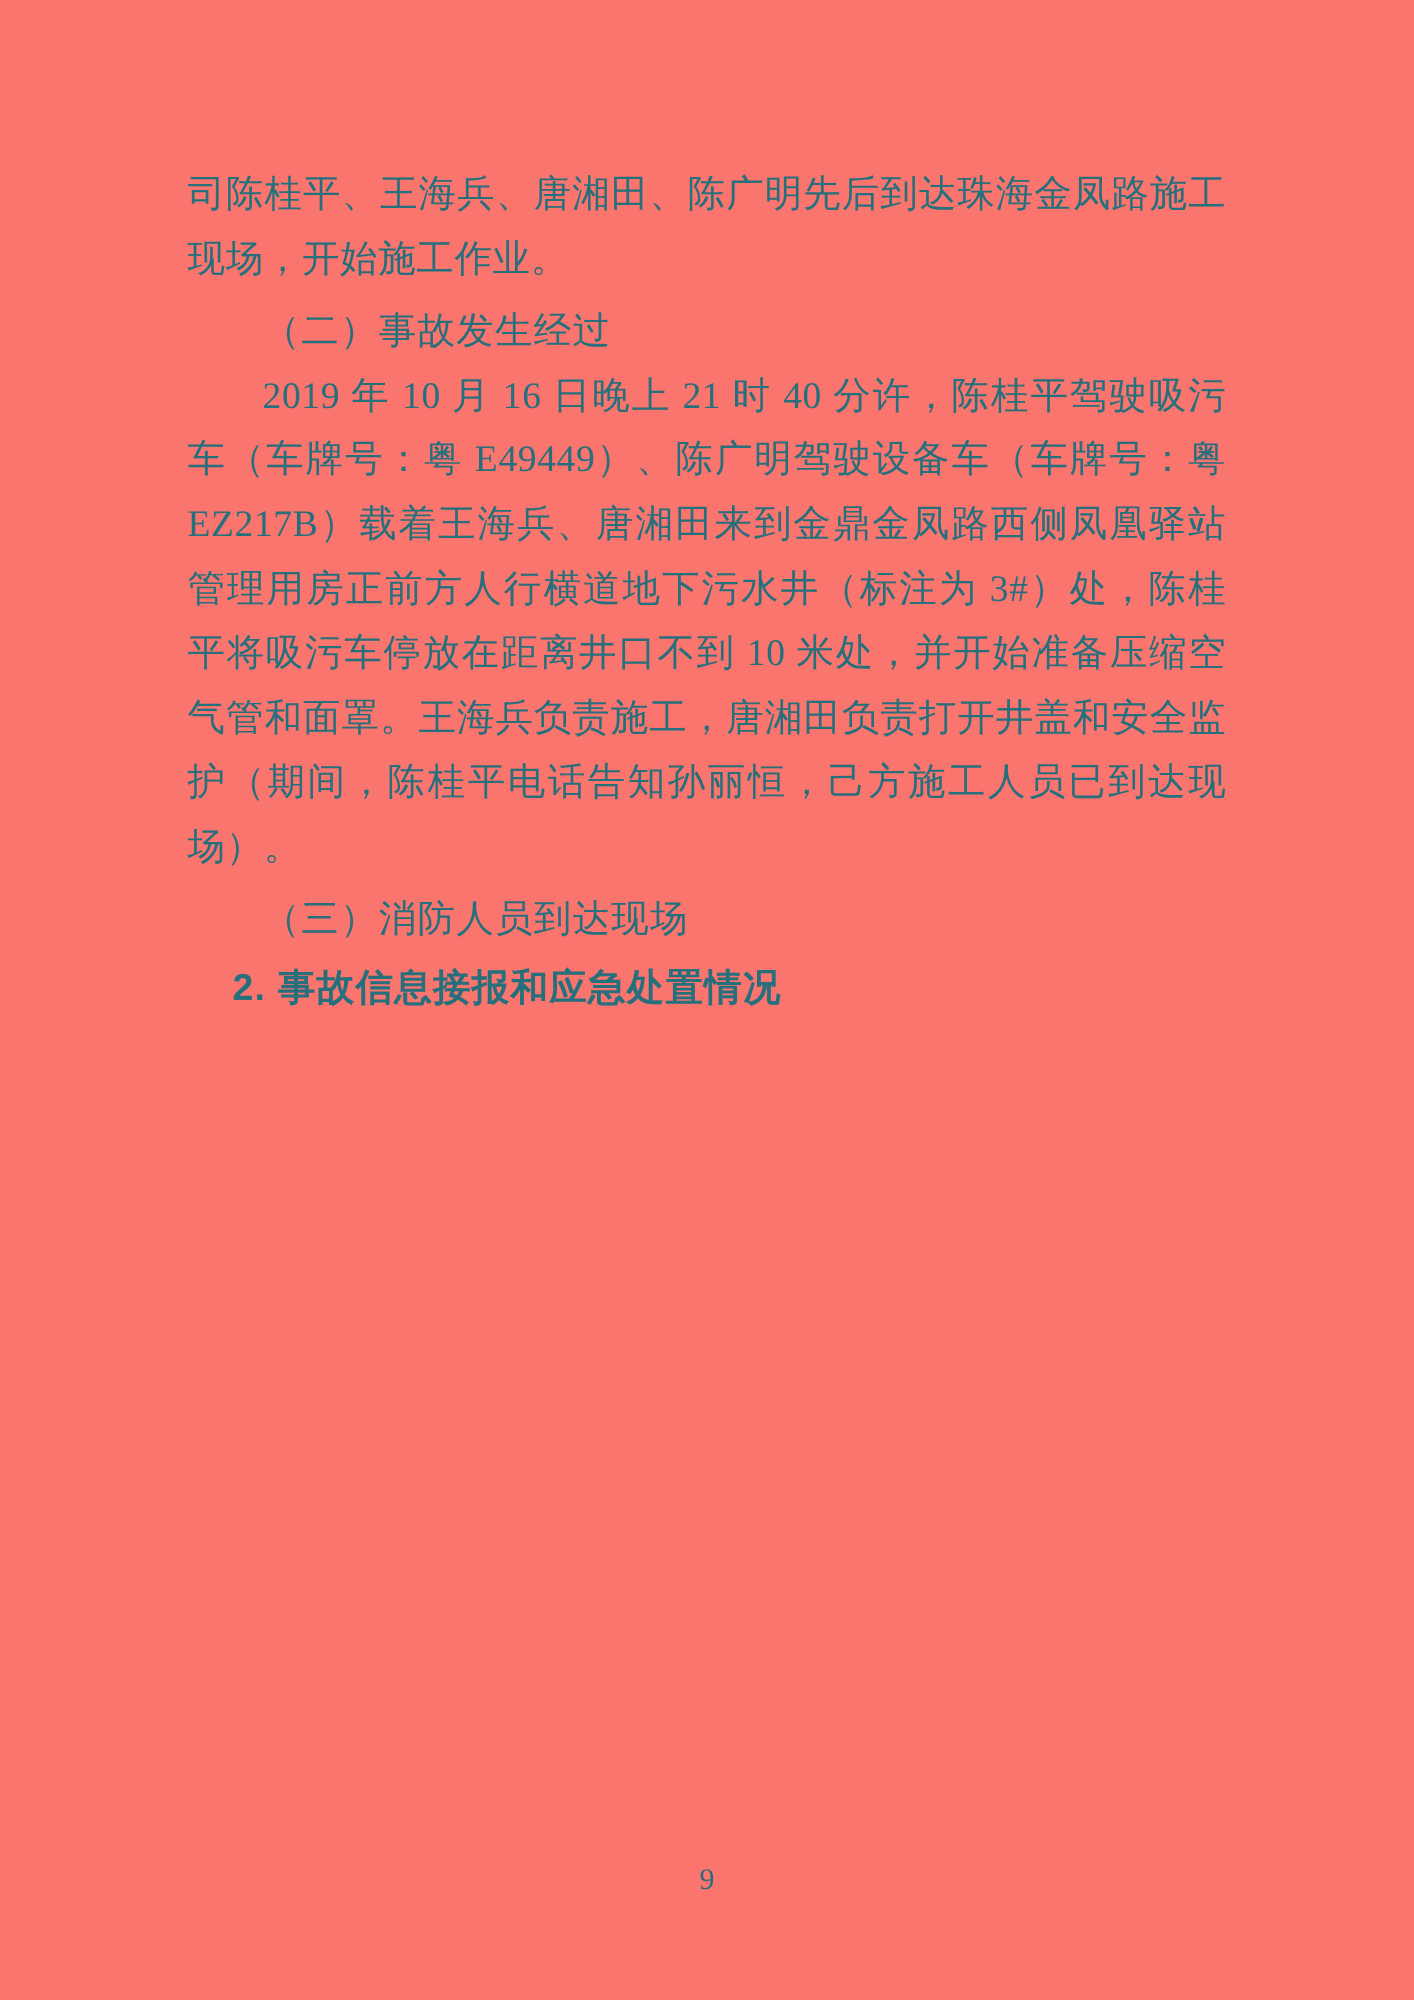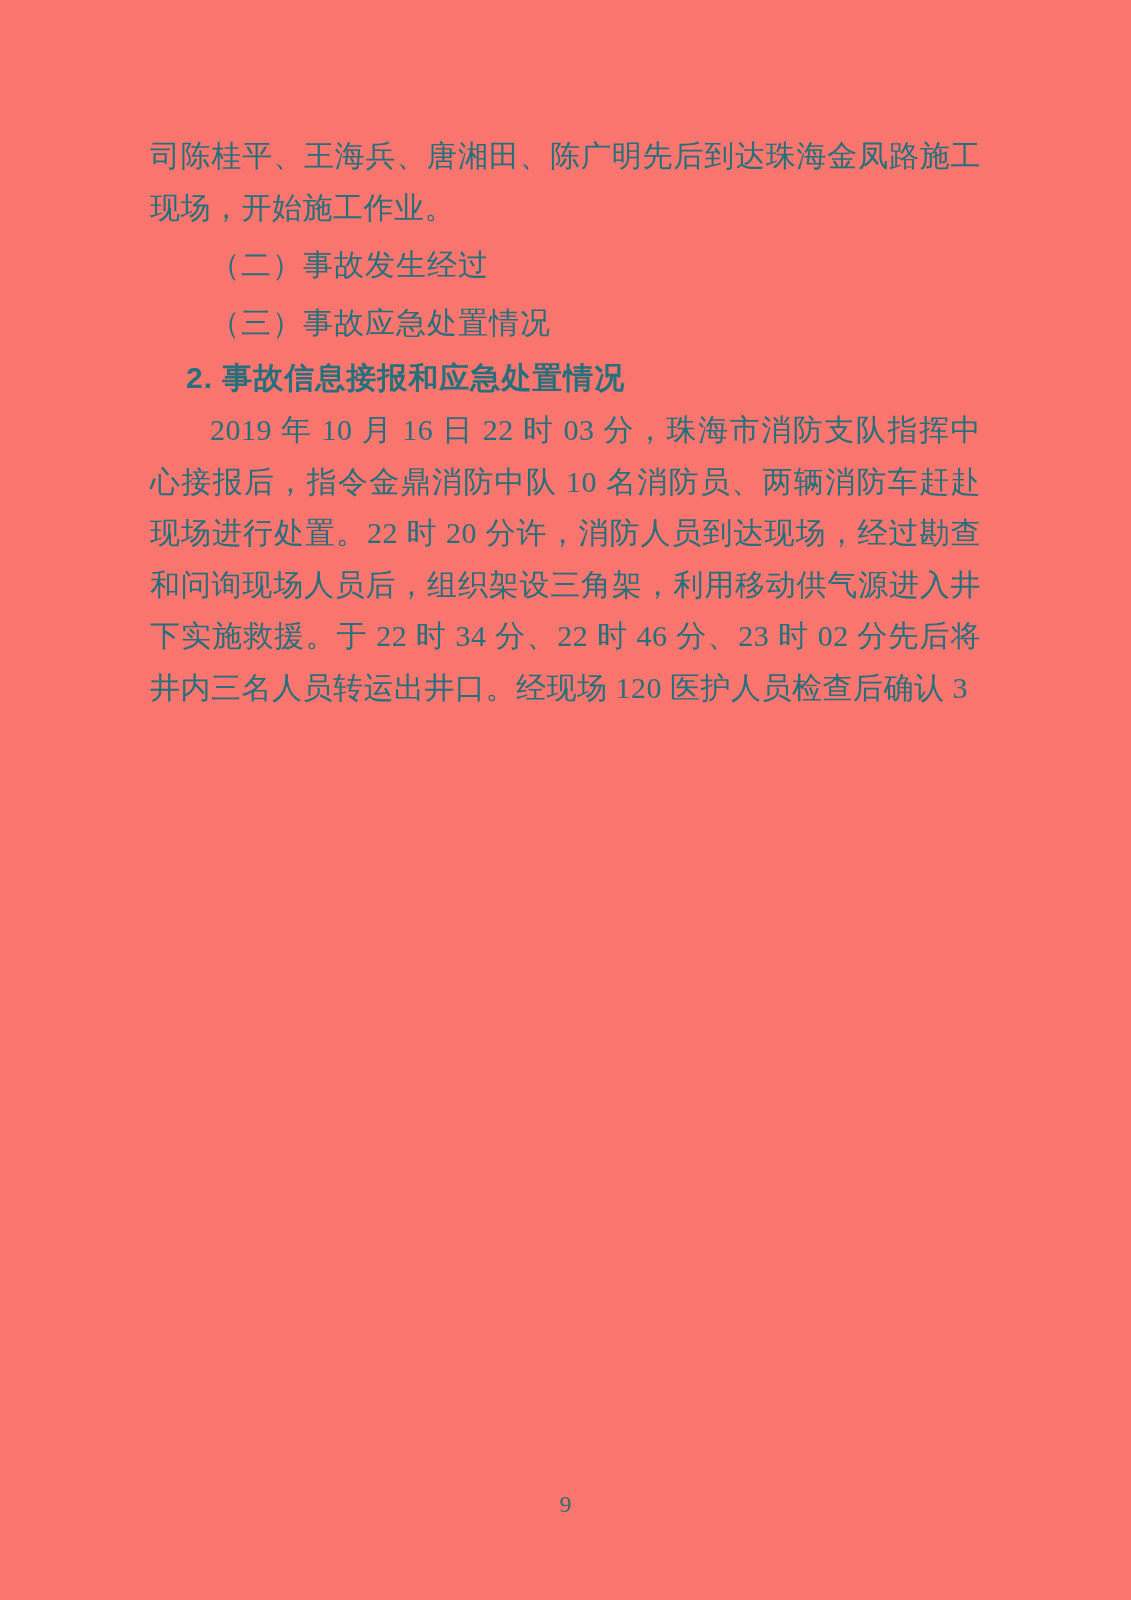--- a/index.html
+++ b/index.html
@@ -63,18 +63,18 @@
     font-family: "Liberation Serif", serif;
   }
 </style>
 </head>
 <body>
 
 <div class="page">
   <div class="doc-body">
     <p class="para cont">司陈桂平、王海兵、唐湘田、陈广明先后到达珠海金凤路施工现场，开始施工作业。</p>
     <p class="heading">（二）事故发生经过</p>
-    <p class="heading">（三）事故应急处置情况</p>
+    <p class="para">2019 年 10 月 16 日晚上 21 时 40 分许，陈桂平驾驶吸污车（车牌号：粤 E49449）、陈广明驾驶设备车（车牌号：粤 EZ217B）载着王海兵、唐湘田来到金鼎金凤路西侧凤凰驿站管理用房正前方人行横道地下污水井（标注为 3#）处，陈桂平将吸污车停放在距离井口不到 10 米处，并开始准备压缩空气管和面罩。王海兵负责施工，唐湘田负责打开井盖和安全监护（期间，陈桂平电话告知孙丽恒，己方施工人员已到达现场）。</p>
+    <p class="heading">（三）消防人员到达现场</p>
     <p class="subheading">2. 事故信息接报和应急处置情况</p>
-    <p class="para">2019 年 10 月 16 日 22 时 03 分，珠海市消防支队指挥中心接报后，指令金鼎消防中队 10 名消防员、两辆消防车赶赴现场进行处置。22 时 20 分许，消防人员到达现场，经过勘查和问询现场人员后，组织架设三角架，利用移动供气源进入井下实施救援。于 22 时 34 分、22 时 46 分、23 时 02 分先后将井内三名人员转运出井口。经现场 120 医护人员检查后确认 3</p>
   </div>
   <div class="page-number">9</div>
 </div>
 
 </body></html>

